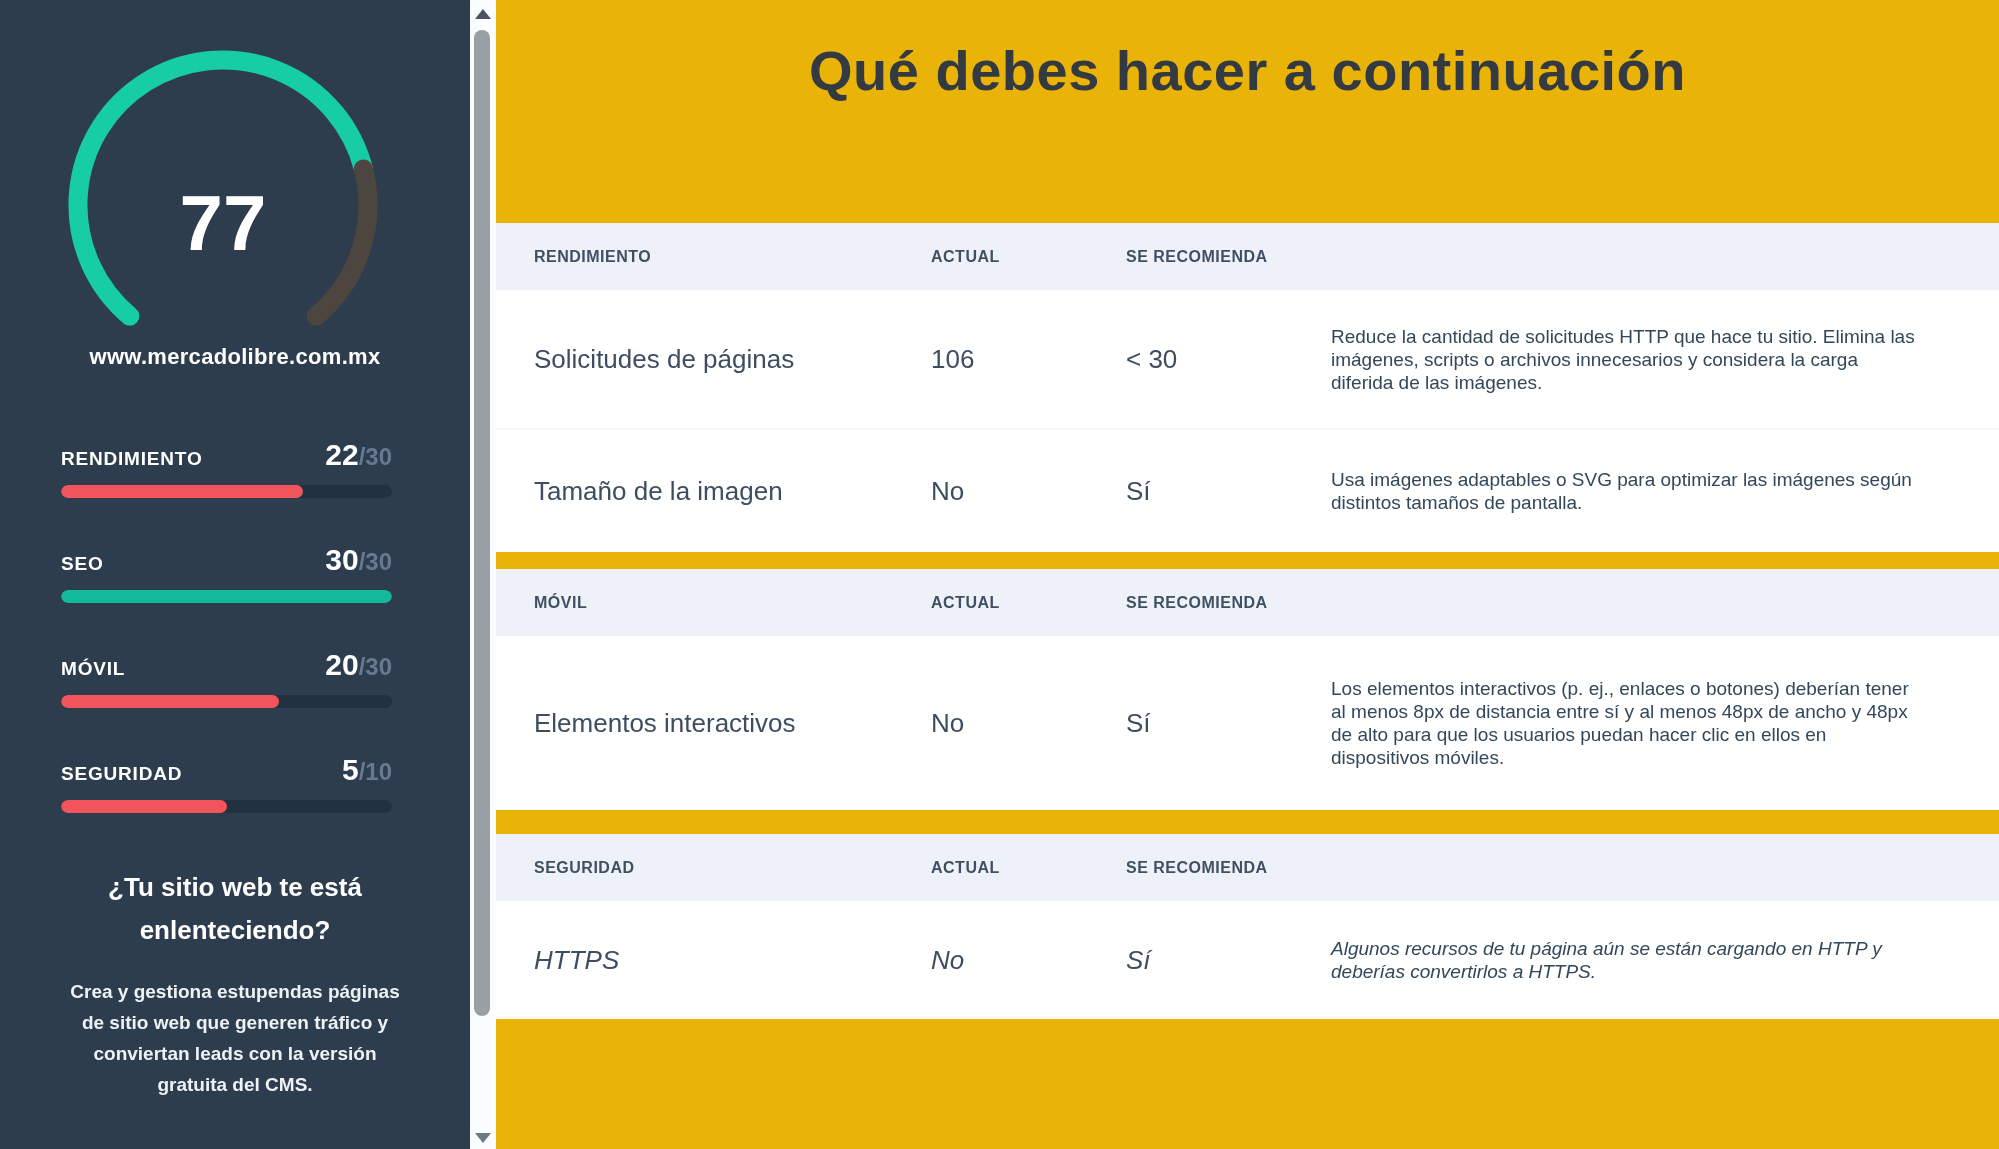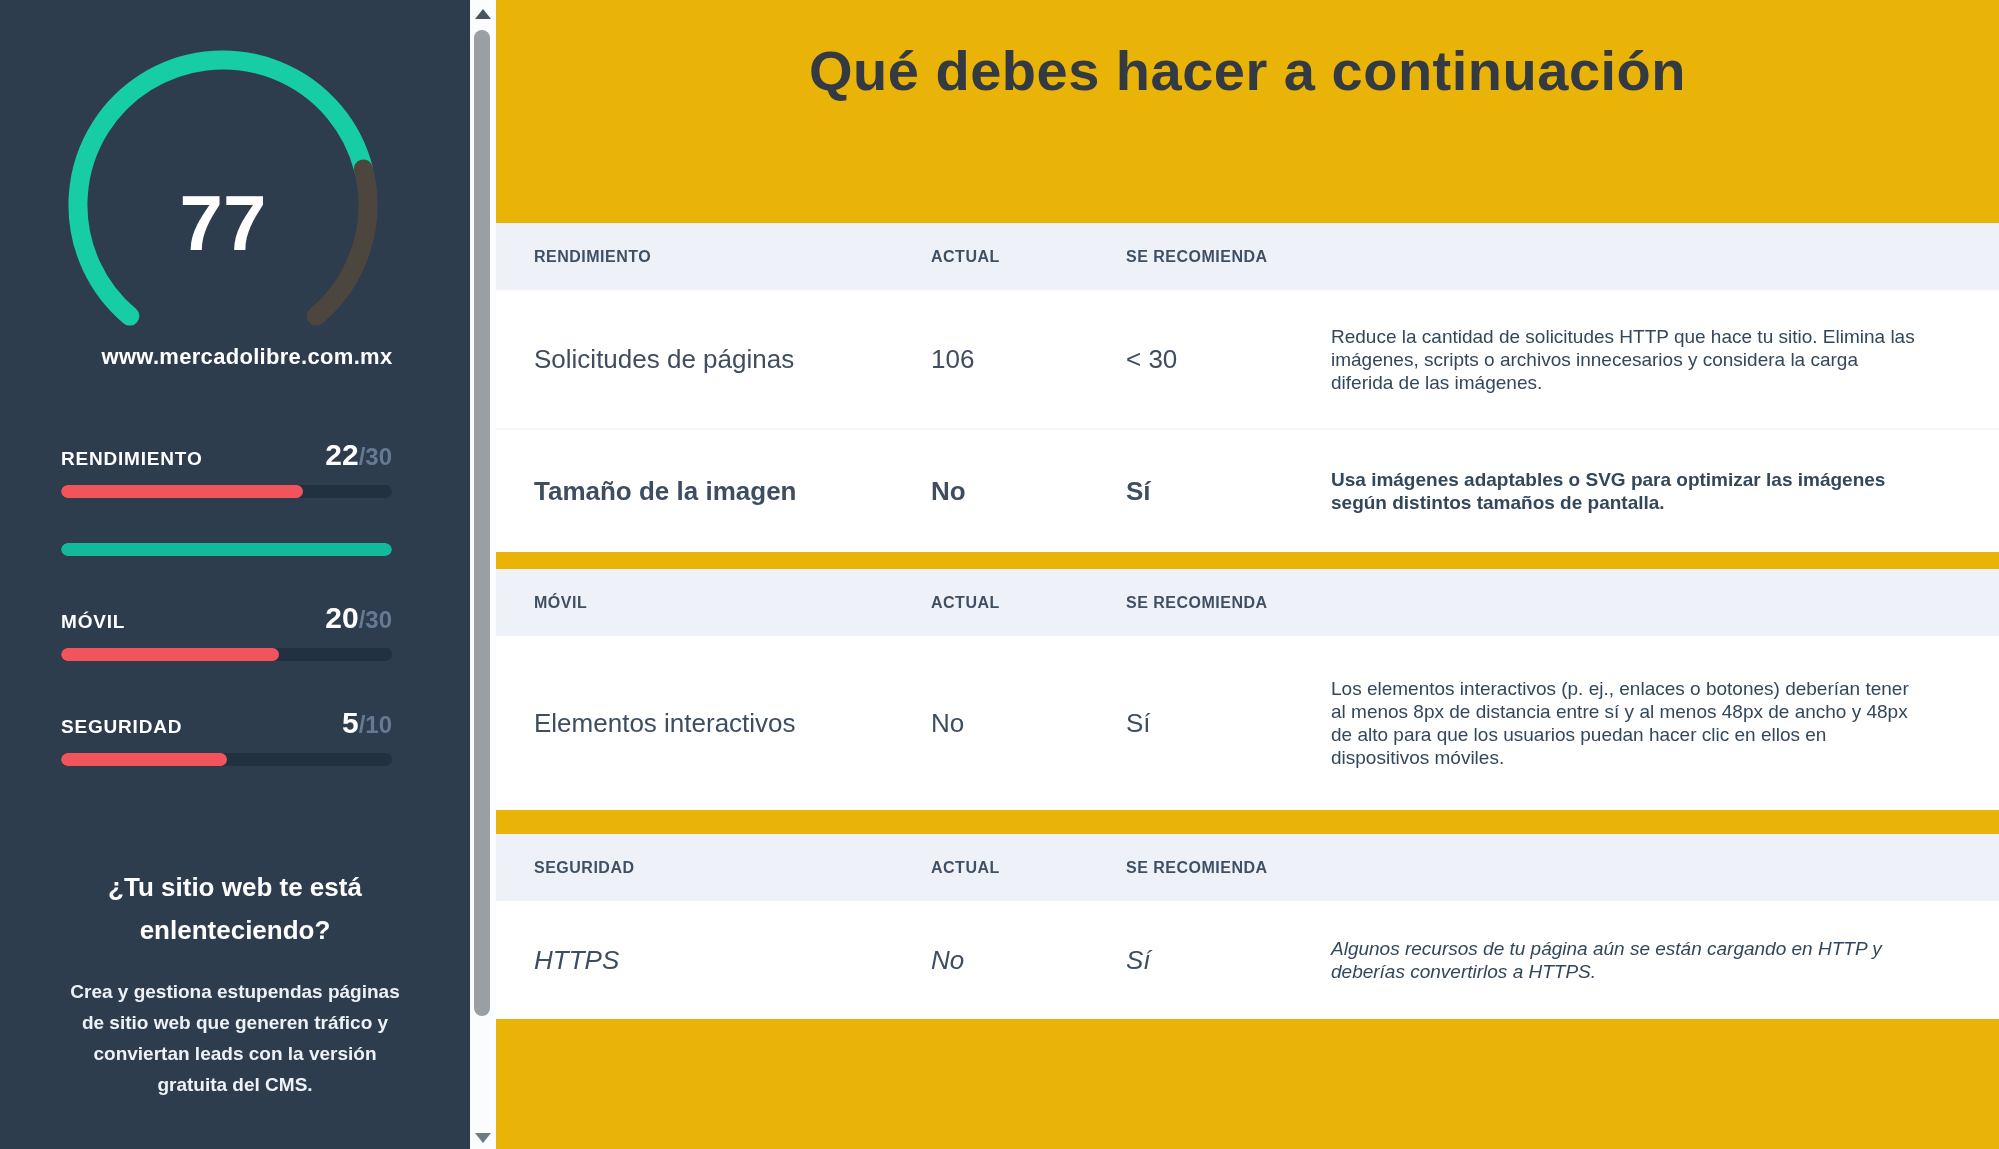--- a/index.html
+++ b/index.html
@@ -13,21 +13,21 @@
     position:absolute;left:0;top:0;width:470px;height:1149px;
     background:#2e3d4e;color:#fff;
   }
   .gauge-wrap{position:absolute;left:58px;top:40px;width:330px;height:330px;}
   .gauge-score{
     font-size:78px;font-weight:700;fill:#ffffff;
     font-family:"Liberation Sans","DejaVu Sans",sans-serif;
   }
   .site-url{
     position:absolute;left:0;top:344px;width:470px;text-align:center;
-    font-size:22px;font-weight:700;letter-spacing:.3px;color:#fff;padding-left:12px;
+    font-size:22px;font-weight:700;letter-spacing:.3px;color:#fff;
   }
   .metrics{position:absolute;left:61px;top:438px;width:331px;}
   .metric{position:relative;margin-bottom:45px;}
   .metric-head{display:flex;justify-content:space-between;align-items:baseline;margin-bottom:13px;}
   .metric-label{font-size:19px;font-weight:700;letter-spacing:.8px;color:#fff;}
   .metric-score{white-space:nowrap;}
   .metric-value{font-size:30px;font-weight:700;color:#fff;}
   .metric-max{font-size:24px;font-weight:700;color:#657a90;}
   .bar-track{width:331px;height:13px;border-radius:7px;background:#223140;overflow:hidden;}
   .bar-fill{height:13px;border-radius:7px;}
@@ -69,21 +69,21 @@
   .band .hcell{
     font-size:16px;font-weight:700;letter-spacing:.5px;color:#3f5064;text-transform:uppercase;
   }
   .row{background:#ffffff;}
   .row + .row{border-top:2px solid #f4f6f9;}
   .row .label,.row .val{font-size:26px;color:#3e4d60;}
   .row .desc{
     font-size:19px;line-height:23px;color:#33475b;padding:18px 40px 18px 0;
   }
   .r-h138{min-height:138px;}
-  .r-h124{min-height:124px;font-weight:bold;}
+  .r-h124{min-height:124px;}
   .r-h174{min-height:174px;}
   .r-h118{min-height:118px;font-style:italic;}
   .sect-gap-17{height:17px;}
   .sect-gap-24{height:24px;}
 </style>
 </head>
 <body>
 
 <aside class="sidebar">
 
@@ -103,20 +103,24 @@
       <div class="metric-head">
         <span class="metric-label">RENDIMIENTO</span>
         <span class="metric-score"><span class="metric-value">22</span><span class="metric-max">/30</span></span>
       </div>
       <div class="bar-track">
         <div class="bar-fill" style="width: 73%; background: rgb(242, 84, 91);"></div>
       </div>
     </div>
 
     <div class="metric">
+      <div class="metric-head">
+        <span class="metric-label">SEO</span>
+        <span class="metric-score"><span class="metric-value">30</span><span class="metric-max">/30</span></span>
+      </div>
       <div class="bar-track">
         <div class="bar-fill" style="width: 100%; background: rgb(18, 186, 155);"></div>
       </div>
     </div>
 
     <div class="metric">
       <div class="metric-head">
         <span class="metric-label">MÓVIL</span>
         <span class="metric-score"><span class="metric-value">20</span><span class="metric-max">/30</span></span>
       </div>

